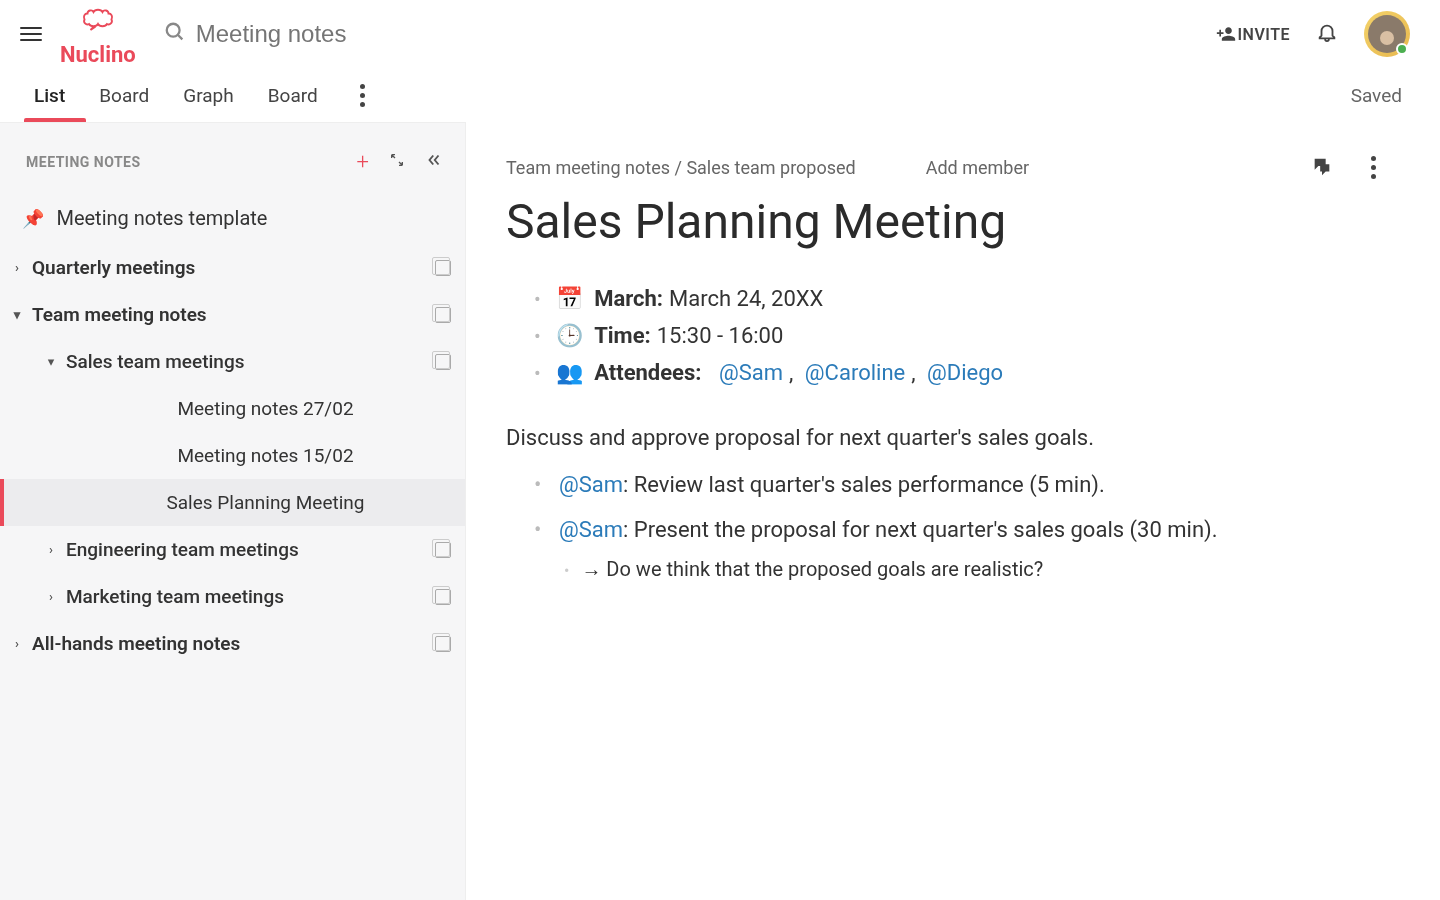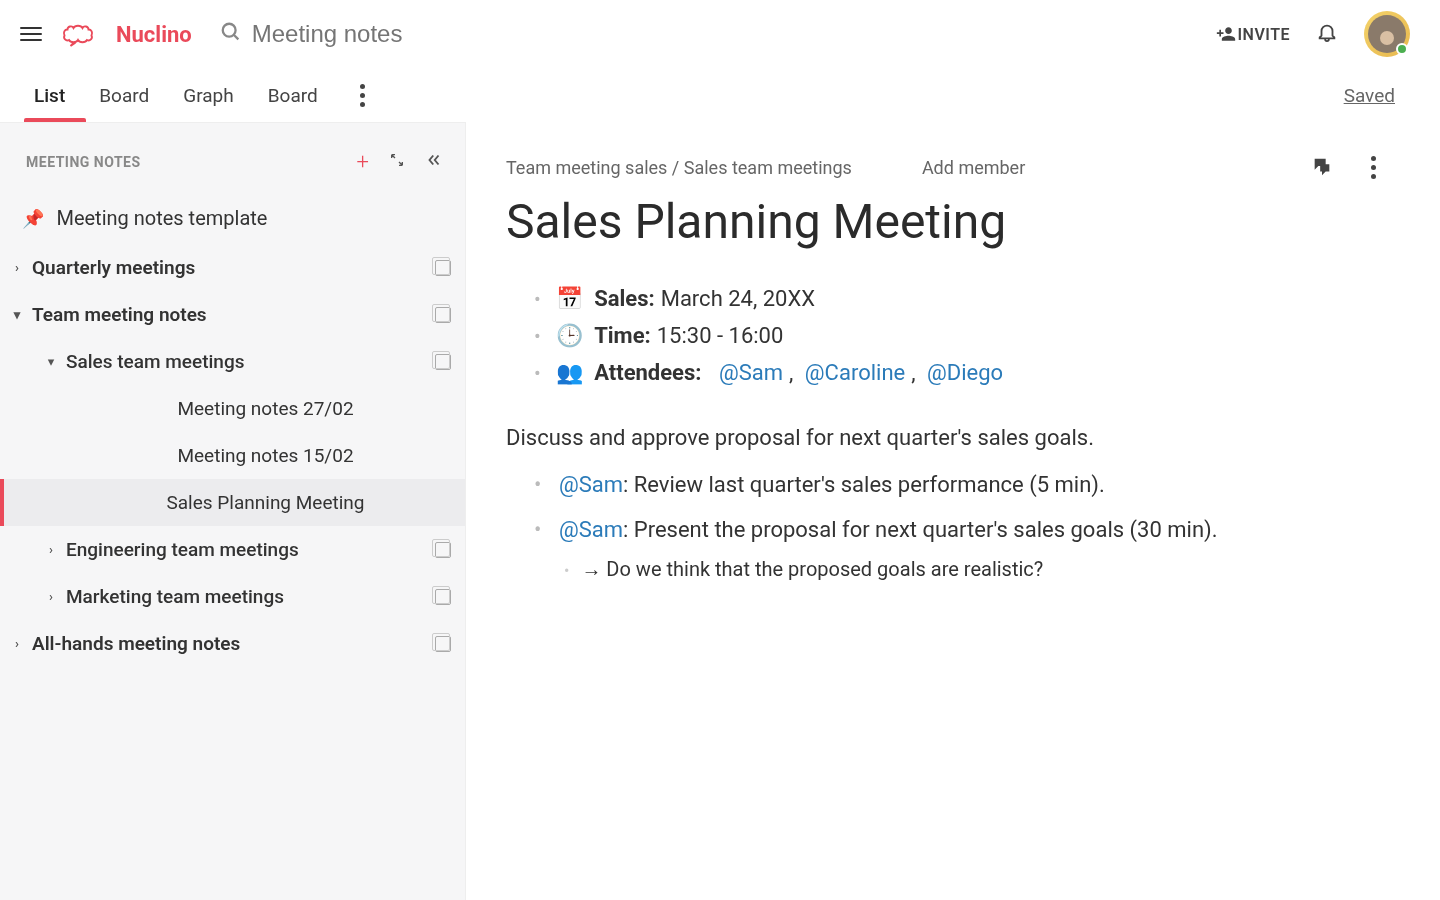--- a/index.html
+++ b/index.html
@@ -13,21 +13,21 @@
 }
 .header {
   display: flex;
   align-items: center;
   height: 68px;
   padding: 0 20px;
   gap: 18px;
 }
 .hamburger-icon { display:flex; flex-direction:column; gap:4px; width:22px; cursor:pointer; padding:8px 0;}
 .hamburger-icon span { height:2px; background:#333; border-radius:1px; }
-.logo { display:flex; align-items:center; gap:20px; cursor:pointer; }
+.logo { display:flex; align-items:center; gap:8px; cursor:pointer;flex-direction:column; }
 .logo-icon {
   width:36px; height:32px; position:relative;
 }
 .logo-icon svg { width:36px; height:32px; }
 .logo-text { color:#ea4a5a; font-weight:700; font-size:22px; }
 .search-wrap { display:flex; align-items:center; gap:10px; margin-left:10px; }
 .search-icon { color:#888; font-size:20px; }
 .search-input {
   border:none; font-size:24px; color:#bbb; outline:none; width:340px; background:transparent;
 }
@@ -39,21 +39,21 @@
 .avatar-head{width:14px;height:14px;border-radius:50%;background:#d9bfa3;margin-bottom:8px;}
 .status-dot{position:absolute;bottom:2px;right:2px;width:12px;height:12px;border-radius:50%;background:#4caf50;border:2px solid #fff;}
 .tabs {
   display:flex; align-items:center; padding:0 34px; gap:34px; height:54px; position:relative;
 }
 .tab { font-size:19px; color:#444; cursor:pointer; padding:10px 0; }
 .tab.active { color:#222; font-weight:500; }
 .tab-underline { position:absolute; bottom:0; left:24px; width:62px; height:4px; background:#ea4a5a; border-radius:2px 2px 0 0;}
 .more-icon-v{ display:flex; flex-direction:column; gap:4px; cursor:pointer; padding:8px;}
 .more-icon-v span{width:5px;height:5px;background:#444;border-radius:50%;}
-.saved-text { margin-left:auto; color:#666; font-size:19px; margin-right:11px;text-decoration:underline;}
+.saved-text { margin-left:auto; color:#666; font-size:19px; margin-right:4px;}
 .main { display:flex; height:calc(900px - 122px); }
 .sidebar { width:466px; background:#f6f6f7; border-right:1px solid #eee; padding-top:16px; overflow-y:auto; border-top:1px solid #eee;}
 .sidebar-header { display:flex; align-items:center; padding:10px 22px 18px 26px; }
 .sidebar-title { color:#888; font-size:14px; font-weight:700; letter-spacing:.5px; }
 .sidebar-actions { margin-left:auto; display:flex; gap:20px; align-items:center;}
 .plus-icon { color:#ea4a5a; font-size:22px; font-weight:300; cursor:pointer; }
 .expand-icon,.collapse-icon { color:#555; cursor:pointer; }
 .pinned-item{ display:flex; align-items:center; gap:12px; padding:14px 22px; font-size:20px; color:#333; cursor:pointer;}
 .pin-icon { font-size:18px; color:#333;}
 .tree-item{ display:flex; align-items:center; gap:8px; padding:12px 14px 12px 10px; font-size:19px; color:#333; cursor:pointer; }
@@ -208,40 +208,40 @@
         <div class="tree-item level1">
           <span class="chevron">›</span>
           <span>All-hands meeting notes</span>
           <span class="stack-icon"></span>
         </div>
       </div>
   </div>
 
   <div class="content">
     <div class="content-header">
-      <span class="breadcrumb">Team meeting sales / Sales team meetings</span>
+      <span class="breadcrumb">Team meeting notes / Sales team proposed</span>
       <span class="add-member">Add member</span>
       <div class="content-icons">
         <span class="comment-icon">
           <svg width="22" height="22" viewBox="0 0 24 24" fill="#444">
               <path d="M4 4h12v8H8l-4 4V4zm6 6h10v8h-4l-4 4v-4h-2V10z"></path>
             </svg>
         </span>
         <div class="more-icon-v content-more">
             <span></span>
             <span></span>
             <span></span>
           </div>
       </div>
     </div>
     <h1 class="page-title">Sales Planning Meeting</h1>
     <ul class="meta-list">
       <li>
         <span class="meta-emoji">📅</span>
-        <span class="meta-label">Sales:</span>
+        <span class="meta-label">March:</span>
         <span>March 24, 20XX</span>
       </li>
       <li>
         <span class="meta-emoji">🕒</span>
         <span class="meta-label">Time:</span>
         <span>15:30 - 16:00</span>
       </li>
       <li>
         <span class="meta-emoji">👥</span>
         <span class="meta-label">Attendees:</span>

